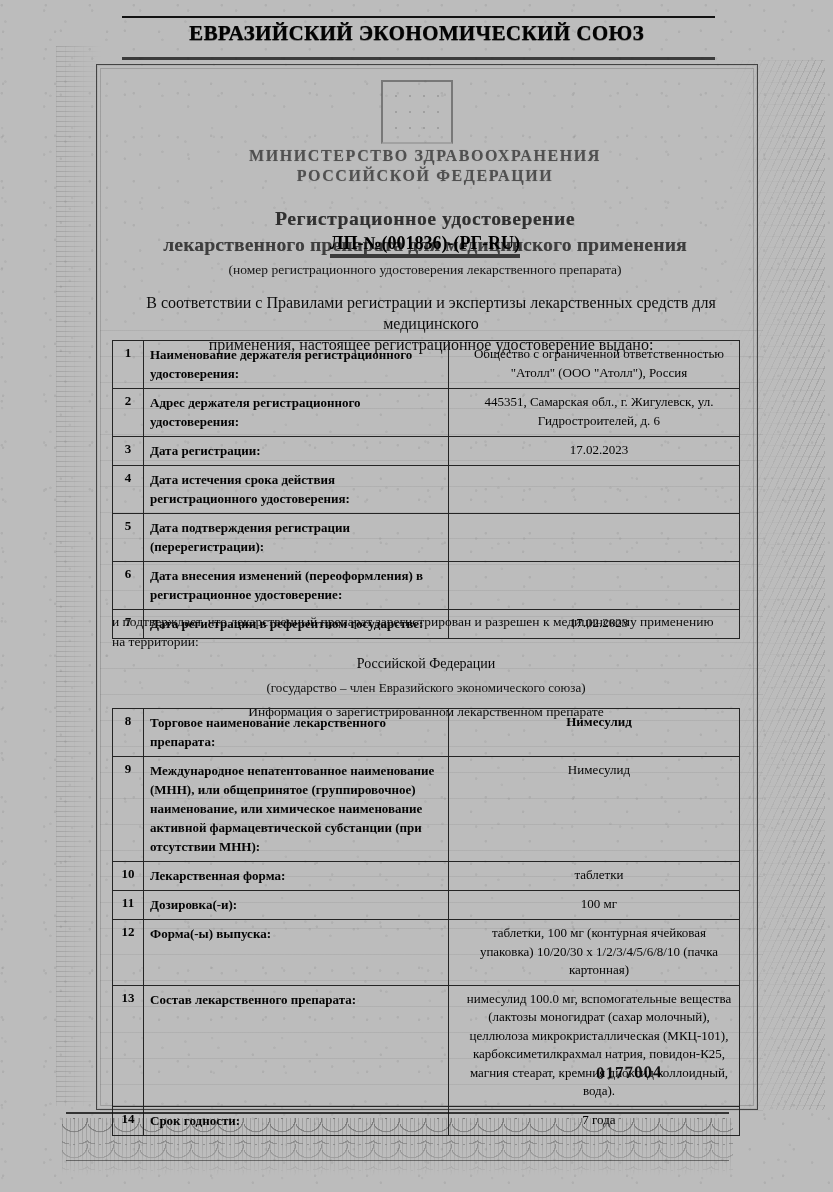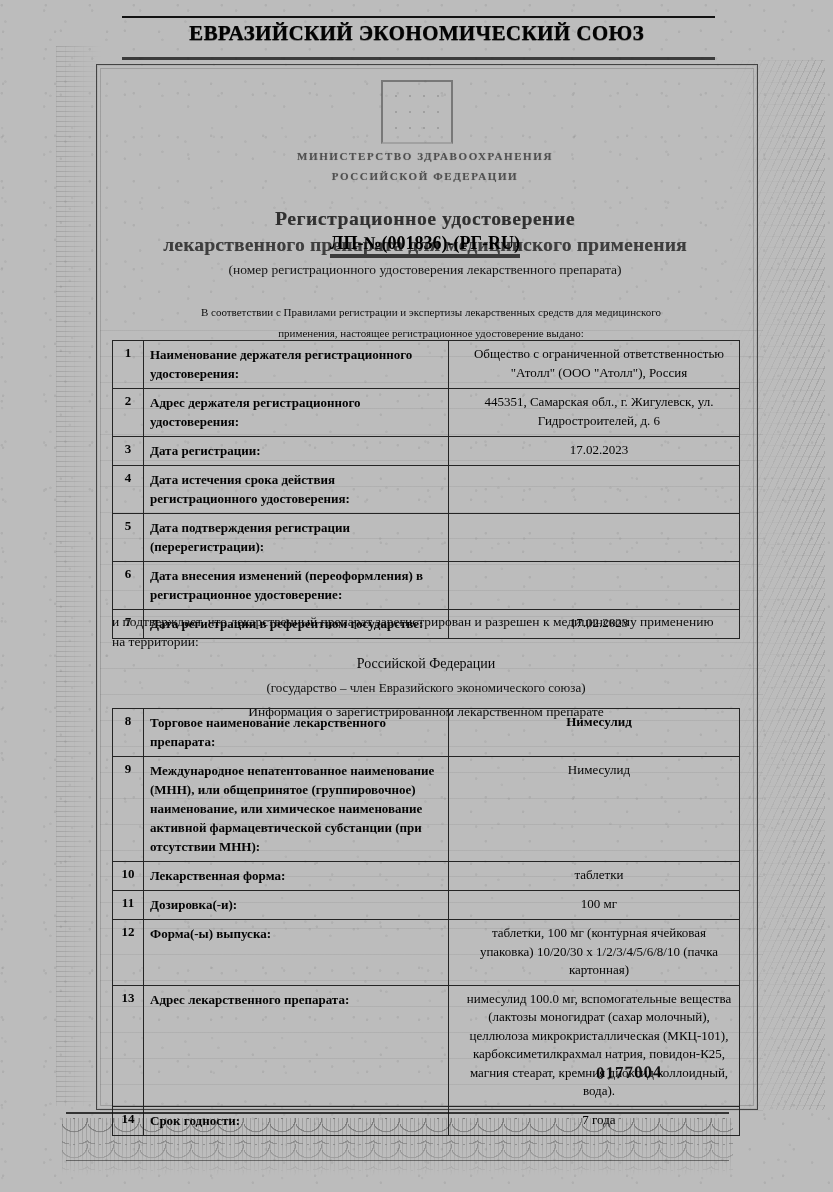--- a/index.html
+++ b/index.html
@@ -134,21 +134,21 @@
       radial-gradient(circle, rgba(60,60,60,.55) 0 1px, transparent 1.4px);
     background-size: 14px 16px;
     opacity: .5;
   }
 
   
   .center-block { position: absolute; left: 110px; width: 630px; text-align: center; }
 
   .ministry {
     top: 146px;
-    font-size: 11px;
+    font-size: 16px;
     line-height: 20px;
     letter-spacing: 1.6px;
     color: #3b3b3b;
     font-weight: 600;
     opacity: .8;
     text-shadow: 0 0 1px rgba(90,90,90,.55);
   }
 
   .cert-title {
     top: 206px;
@@ -185,24 +185,23 @@
     top: 262px;
     font-size: 13.5px;
     color: #1d1d1d;
   }
 
   .intro {
     position: absolute;
     left: 118px; width: 626px;
     top: 292px;
     text-align: center;
-    font-size: 11px;
+    font-size: 16px;
     line-height: 21px;
     color: #161616;
-    margin-top: 10px;
   }
 
   
   .tbl {
     position: absolute;
     border-collapse: collapse;
     width: 628px;
     left: 112px;
     font-size: 13px;
     color: #0d0d0d;
@@ -432,21 +431,21 @@
         <td class="label">Дозировка(-и):</td>
         <td class="value">100 мг</td>
       </tr>
       <tr>
         <td class="num">12</td>
         <td class="label">Форма(-ы) выпуска:</td>
         <td class="value">таблетки, 100 мг (контурная ячейковая упаковка) 10/20/30 х 1/2/3/4/5/6/8/10 (пачка картонная)</td>
       </tr>
       <tr>
         <td class="num">13</td>
-        <td class="label">Адрес лекарственного препарата:</td>
+        <td class="label">Состав лекарственного препарата:</td>
         <td class="value">нимесулид 100.0 мг, вспомогательные вещества (лактозы моногидрат (сахар молочный), целлюлоза микрокристаллическая (МКЦ-101), карбоксиметилкрахмал натрия, повидон-К25, магния стеарат, кремния диоксид коллоидный, вода).</td>
       </tr>
       <tr>
         <td class="num">14</td>
         <td class="label">Срок годности:</td>
         <td class="value">7 года</td>
       </tr>
     </tbody>
   </table>
 

